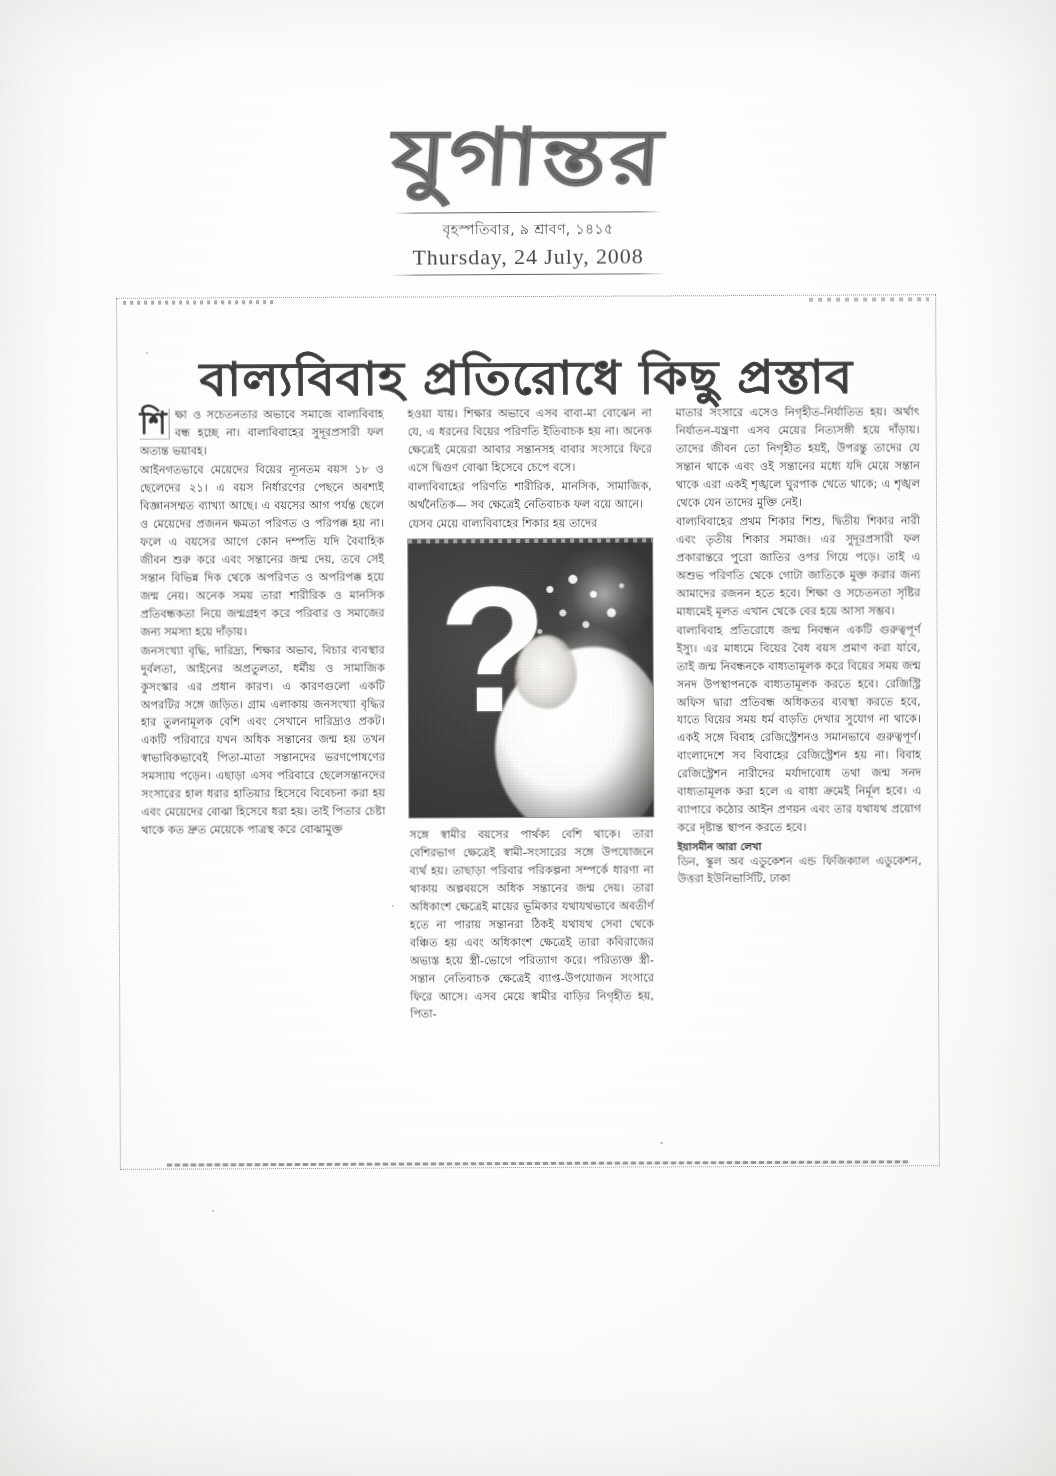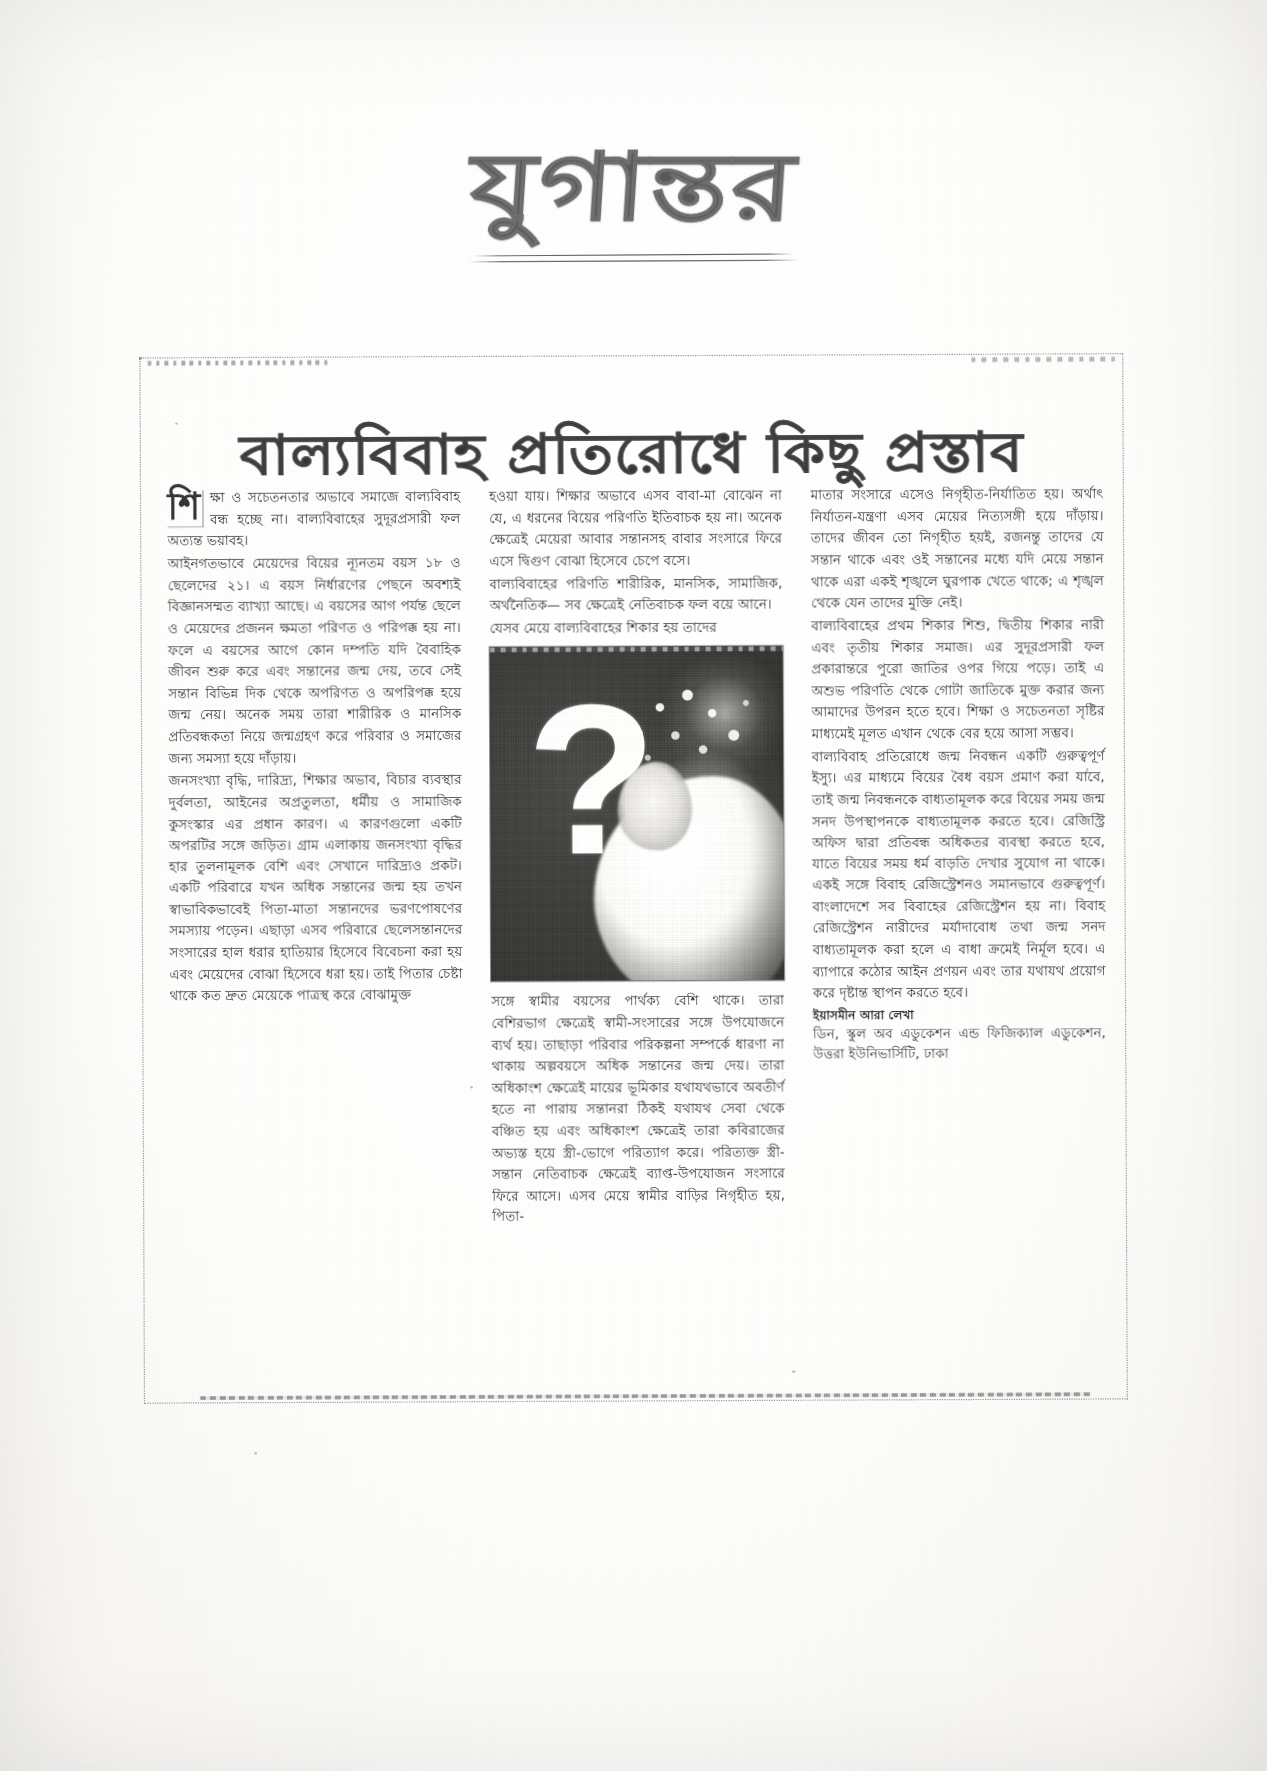--- a/index.html
+++ b/index.html
@@ -284,20 +284,24 @@
   }
 </style>
 </head>
 <body>
 
 <div class="scan-page">
 
   <div class="masthead">
     <div class="masthead-title">যুগান্তর</div>
     <div class="masthead-rule"></div>
+    <div class="dateline">
+      <div class="dateline-bn">বৃহস্পতিবার, ৯ শ্রাবণ, ১৪১৫</div>
+      <div class="dateline-en">Thursday, 24 July, 2008</div>
+    </div>
     <div class="masthead-rule-2"></div>
   </div>
 
   <div class="clipping">
 
     <div class="clip-edge-top"></div>
     <div class="clip-edge-topright"></div>
     <div class="clip-edge-bottom"></div>
 
     <h1 class="headline">বাল্যবিবাহ প্রতিরোধে কিছু প্রস্তাব</h1>
@@ -323,22 +327,22 @@
           <div class="bride-head"></div>
           <div class="bride-crown"></div>
           <div class="photo-question">?</div>
           <div class="photo-grain"></div>
         </div>
 
         <p>সঙ্গে স্বামীর বয়সের পার্থক্য বেশি থাকে। তারা বেশিরভাগ ক্ষেত্রেই স্বামী-সংসারের সঙ্গে উপযোজনে ব্যর্থ হয়। তাছাড়া পরিবার পরিকল্পনা সম্পর্কে ধারণা না থাকায় অল্পবয়সে অধিক সন্তানের জন্ম দেয়। তারা অধিকাংশ ক্ষেত্রেই মায়ের ভূমিকার যথাযথভাবে অবতীর্ণ হতে না পারায় সন্তানরা ঠিকই যথাযথ সেবা থেকে বঞ্চিত হয় এবং অধিকাংশ ক্ষেত্রেই তারা কবিরাজের অভ্যস্ত হয়ে স্ত্রী-ভোগে পরিত্যাগ করে। পরিত্যক্ত স্ত্রী-সন্তান নেতিবাচক ক্ষেত্রেই ব্যাপ্ত-উপযোজন সংসারে ফিরে আসে। এসব মেয়ে স্বামীর বাড়ির নিগৃহীত হয়, পিতা-</p>
       </div>
 
       <div class="col">
-        <p>মাতার সংসারে এসেও নিগৃহীত-নির্যাতিত হয়। অর্থাৎ নির্যাতন-যন্ত্রণা এসব মেয়ের নিত্যসঙ্গী হয়ে দাঁড়ায়। তাদের জীবন তো নিগৃহীত হয়ই, রজনন্তু তাদের যে সন্তান থাকে এবং ওই সন্তানের মধ্যে যদি মেয়ে সন্তান থাকে এরা একই শৃঙ্খলে ঘুরপাক খেতে থাকে; এ শৃঙ্খল থেকে যেন তাদের মুক্তি নেই।</p>
-        <p>বাল্যবিবাহের প্রথম শিকার শিশু, দ্বিতীয় শিকার নারী এবং তৃতীয় শিকার সমাজ। এর সুদূরপ্রসারী ফল প্রকারান্তরে পুরো জাতির ওপর গিয়ে পড়ে। তাই এ অশুভ পরিণতি থেকে গোটা জাতিকে মুক্ত করার জন্য আমাদের উপরন হতে হবে। শিক্ষা ও সচেতনতা সৃষ্টির মাধ্যমেই মূলত এখান থেকে বের হয়ে আসা সম্ভব।</p>
+        <p>মাতার সংসারে এসেও নিগৃহীত-নির্যাতিত হয়। অর্থাৎ নির্যাতন-যন্ত্রণা এসব মেয়ের নিত্যসঙ্গী হয়ে দাঁড়ায়। তাদের জীবন তো নিগৃহীত হয়ই, উপরন্তু তাদের যে সন্তান থাকে এবং ওই সন্তানের মধ্যে যদি মেয়ে সন্তান থাকে এরা একই শৃঙ্খলে ঘুরপাক খেতে থাকে; এ শৃঙ্খল থেকে যেন তাদের মুক্তি নেই।</p>
+        <p>বাল্যবিবাহের প্রথম শিকার শিশু, দ্বিতীয় শিকার নারী এবং তৃতীয় শিকার সমাজ। এর সুদূরপ্রসারী ফল প্রকারান্তরে পুরো জাতির ওপর গিয়ে পড়ে। তাই এ অশুভ পরিণতি থেকে গোটা জাতিকে মুক্ত করার জন্য আমাদের রজনন হতে হবে। শিক্ষা ও সচেতনতা সৃষ্টির মাধ্যমেই মূলত এখান থেকে বের হয়ে আসা সম্ভব।</p>
         <p>বাল্যবিবাহ প্রতিরোধে জন্ম নিবন্ধন একটি গুরুত্বপূর্ণ ইস্যু। এর মাধ্যমে বিয়ের বৈধ বয়স প্রমাণ করা যাবে, তাই জন্ম নিবন্ধনকে বাধ্যতামূলক করে বিয়ের সময় জন্ম সনদ উপস্থাপনকে বাধ্যতামূলক করতে হবে। রেজিস্ট্রি অফিস দ্বারা প্রতিবন্ধ অধিকতর ব্যবস্থা করতে হবে, যাতে বিয়ের সময় ধর্ম বাড়তি দেখার সুযোগ না থাকে। একই সঙ্গে বিবাহ রেজিস্ট্রেশনও সমানভাবে গুরুত্বপূর্ণ। বাংলাদেশে সব বিবাহের রেজিস্ট্রেশন হয় না। বিবাহ রেজিস্ট্রেশন নারীদের মর্যাদাবোধ তথা জন্ম সনদ বাধ্যতামূলক করা হলে এ বাধা ক্রমেই নির্মূল হবে। এ ব্যাপারে কঠোর আইন প্রণয়ন এবং তার যথাযথ প্রয়োগ করে দৃষ্টান্ত স্থাপন করতে হবে।</p>
         <div class="byline-name">ইয়াসমীন আরা লেখা</div>
         <div class="byline-affil">ডিন, স্কুল অব এডুকেশন এন্ড ফিজিক্যাল এডুকেশন, উত্তরা ইউনিভার্সিটি, ঢাকা</div>
       </div>
 
     </div>
   </div>
 
   <div class="speck" style="left:146px;  top:352px;  width:2px; height:2px;"></div>
   <div class="speck" style="left:905px;  top:640px;  width:2px; height:3px;"></div>

